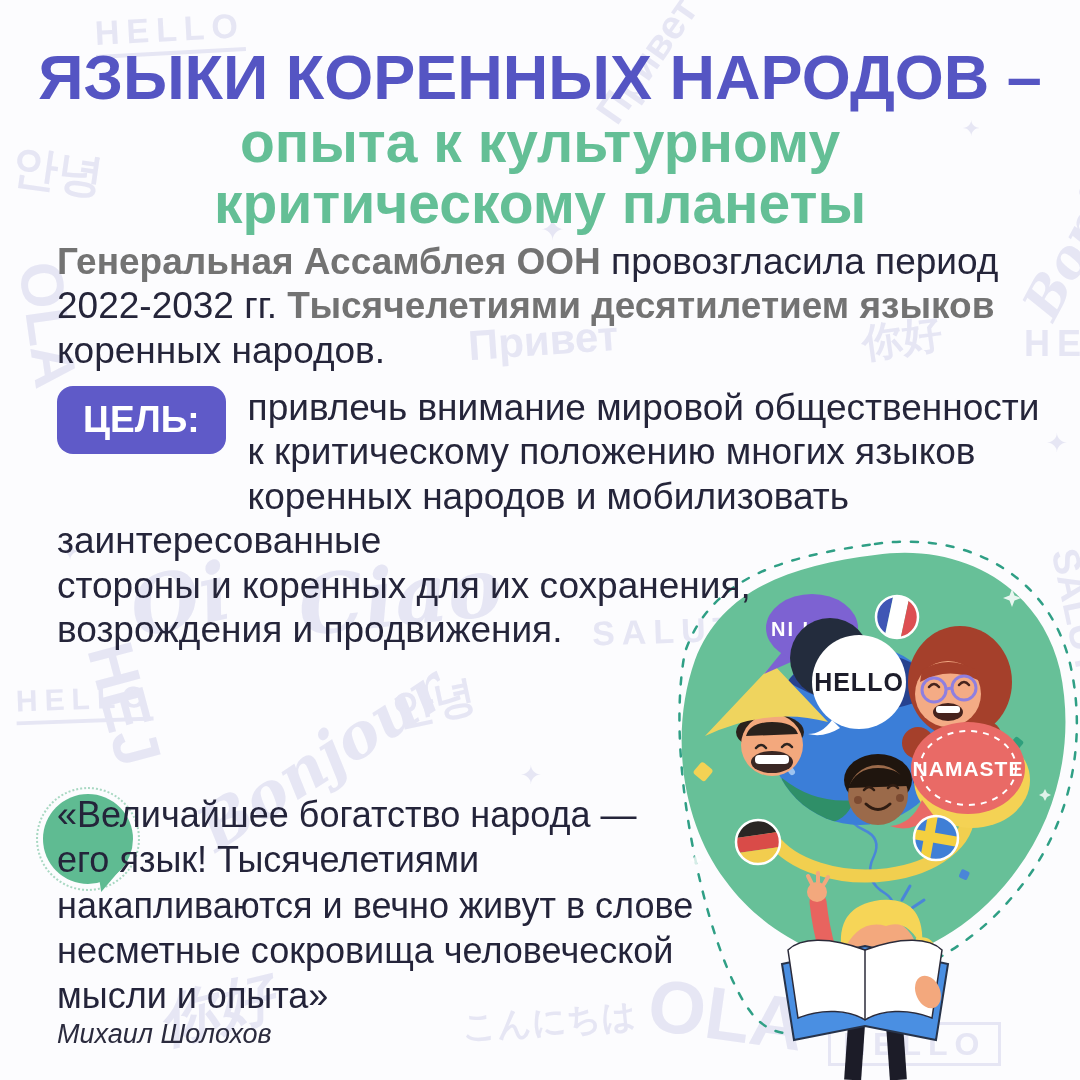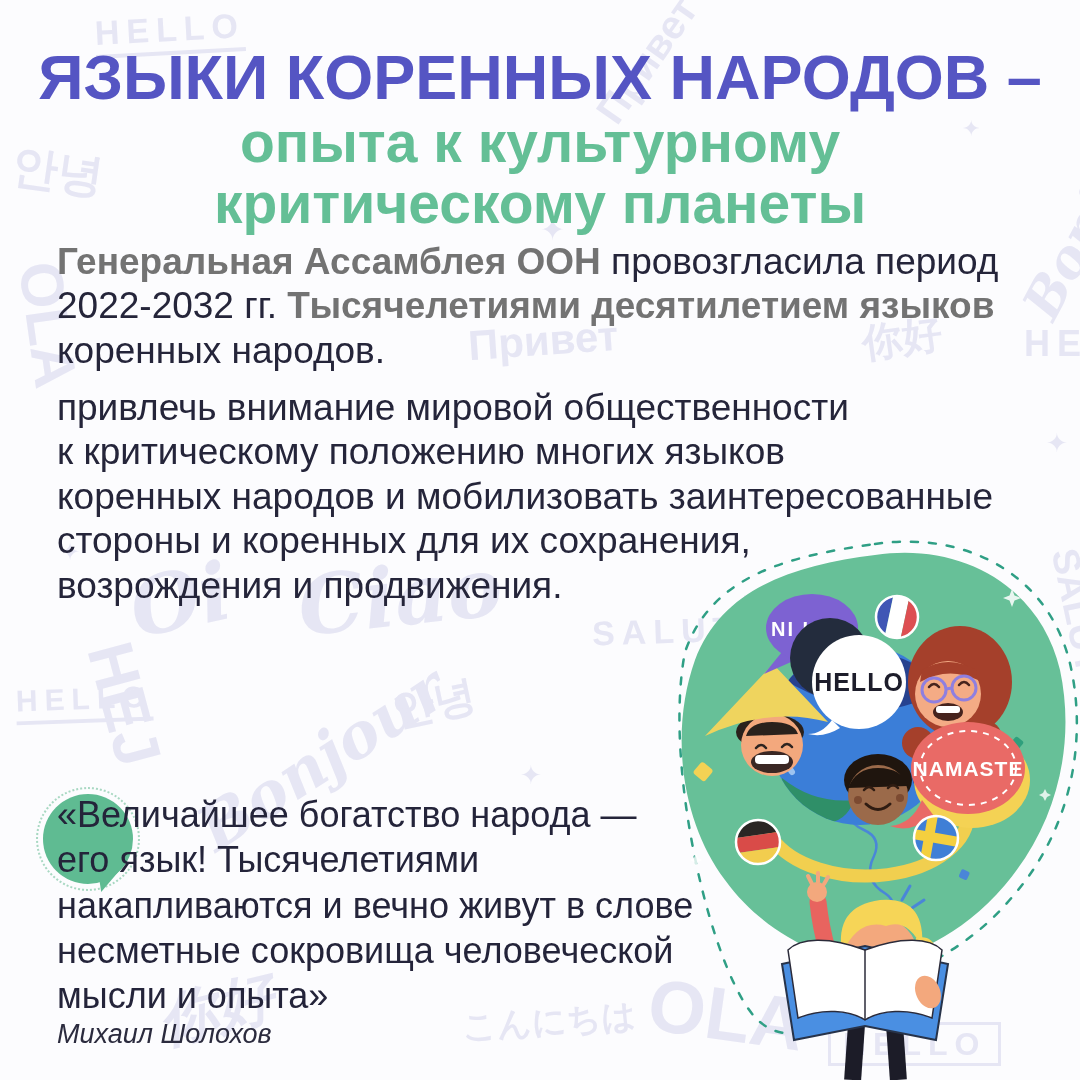--- a/index.html
+++ b/index.html
@@ -96,21 +96,21 @@
   <div class="title">
     <div class="title-line1">ЯЗЫКИ КОРЕННЫХ НАРОДОВ –</div>
     <div class="title-line2">опыта к культурному</div>
     <div class="title-line3">критическому планеты</div>
   </div>
 
   <div class="intro"><span class="accent">Генеральная Ассамблея ООН</span><span> провозгласила период
 2022-2032 гг. </span><span class="accent">Тысячелетиями десятилетием языков</span><span>
 коренных народов.</span></div>
 
-  <div class="goal"><span>привлечь внимание мировой общественности
+  <div class="goal"><span class="goal-badge">ЦЕЛЬ:</span><span>привлечь внимание мировой общественности
 к критическому положению многих языков
 коренных народов и мобилизовать заинтересованные
 стороны и коренных для их сохранения,
 возрождения и продвижения.</span></div>
 
   <div class="quote-wrap">
     <div class="quote-bubble"></div>
     <div class="quote-text">«Величайшее богатство народа —
 его язык! Тысячелетиями
 накапливаются и вечно живут в слове

